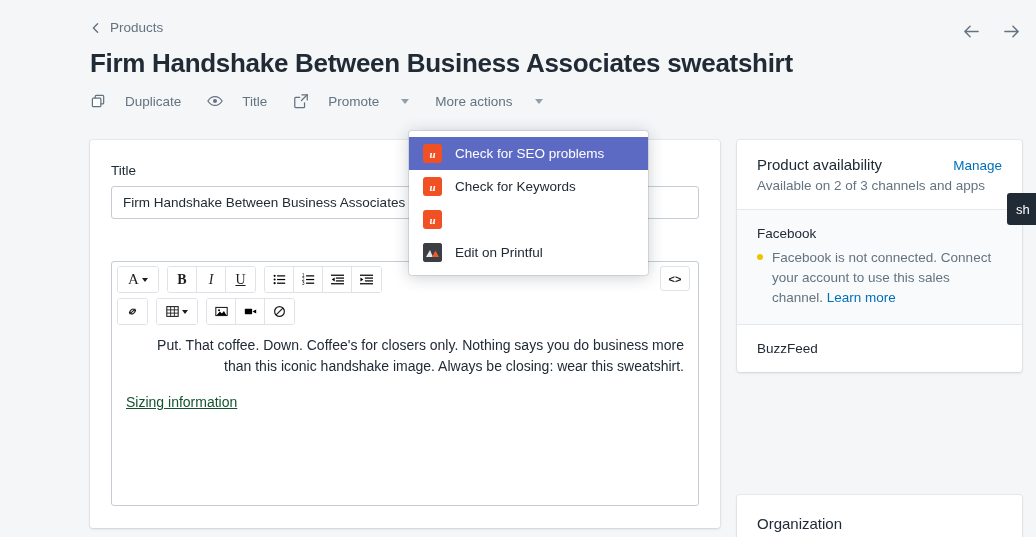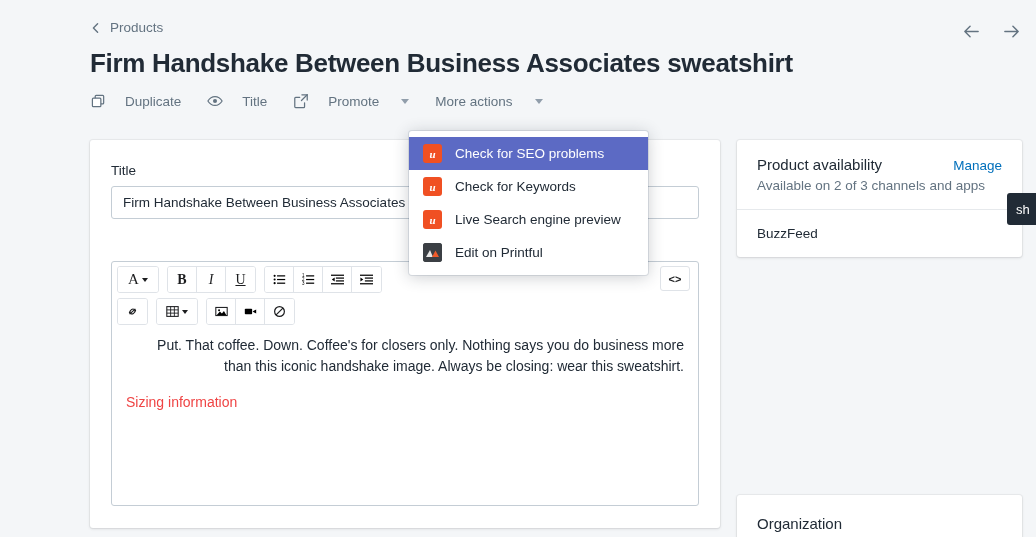--- a/index.html
+++ b/index.html
@@ -85,22 +85,22 @@
   .tbtn.wide { width: 40px; gap: 3px; }
   .tb-caret { width: 0; height: 0; border-left: 3.5px solid transparent; border-right: 3.5px solid transparent;
               border-top: 4.5px solid #1c1d1f; }
   #code-btn { position: absolute; right: 8px; top: 4px; width: 30px; height: 25px;
     border: 1px solid #dfe3e8; border-radius: 3px; display: flex; align-items: center;
     justify-content: center; cursor: pointer; font-size: 11px; font-weight: bold; color: #1c1d1f; }
 
   .editor-body { position: absolute; left: 0; top: 62px; right: 0; bottom: 0; padding: 11px 14px; }
   .editor-body p { font-size: 14px; line-height: 21px; color: #212b36; text-align: right; }
   .editor-body a.sizing {
-    display: inline-block; margin-top: 17px; color: #ef4444; font-size: 14px;
-    cursor: pointer;
+    display: inline-block; margin-top: 17px; color: #14532d; font-size: 14px;
+    text-decoration: underline; cursor: pointer;
   }
 
   
   #dropdown {
     position: absolute; left: 409px; top: 131px; width: 239px;
     background: #fff; border-radius: 3px;
     box-shadow: 0 0 0 1px rgba(6,44,82,0.1), 0 2px 16px rgba(33,43,54,0.24);
     padding: 6px 0; z-index: 40;
   }
   .mi {
@@ -329,21 +329,20 @@
     <div class="mi active">
       <span class="mi-ico seo">u</span>
       <span>Check for SEO problems</span>
     </div>
     <div class="mi">
       <span class="mi-ico seo">u</span>
       <span>Check for Keywords</span>
     </div>
     <div class="mi">
       <span class="mi-ico seo">u</span>
-      <span>Live Search engine preview</span>
     </div>
     <div class="mi">
       <span class="mi-ico printful">
         <svg viewBox="0 0 19 19" width="19" height="19">
             <rect width="19" height="19" fill="#3b3f44"></rect>
             <path d="M3 14 7 7l3 7z" fill="#e8e8e8"></path>
             <path d="M9 14 12.5 7.5 16 14z" fill="#ef5b2b"></path>
           </svg>
       </span>
       <span>Edit on Printful</span>
@@ -353,20 +352,29 @@
   <div class="card" id="avail-card">
     <div class="sec">
       <div class="sec-head">
         <span class="sec-title">Product availability</span>
         <span class="link">Manage</span>
       </div>
       <div class="sec-sub">Available on 2 of 3 channels and apps</div>
     </div>
 
 
+    <div class="sec grey">
+      <div class="chan-row">
+        <span class="chan-name">Facebook</span>
+      </div>
+      <div class="bulleted">
+        <span class="dot"></span>
+        <span class="txt"><span>Facebook is not connected. Connect your account to use this sales channel. </span><span class="link">Learn more</span></span>
+      </div>
+    </div>
 
     <div class="sec">
       <div class="chan-row">
         <span class="chan-name">BuzzFeed</span>
       </div>
     </div>
   </div>
 
   <div class="card" id="org-card">
     <div class="sec">

